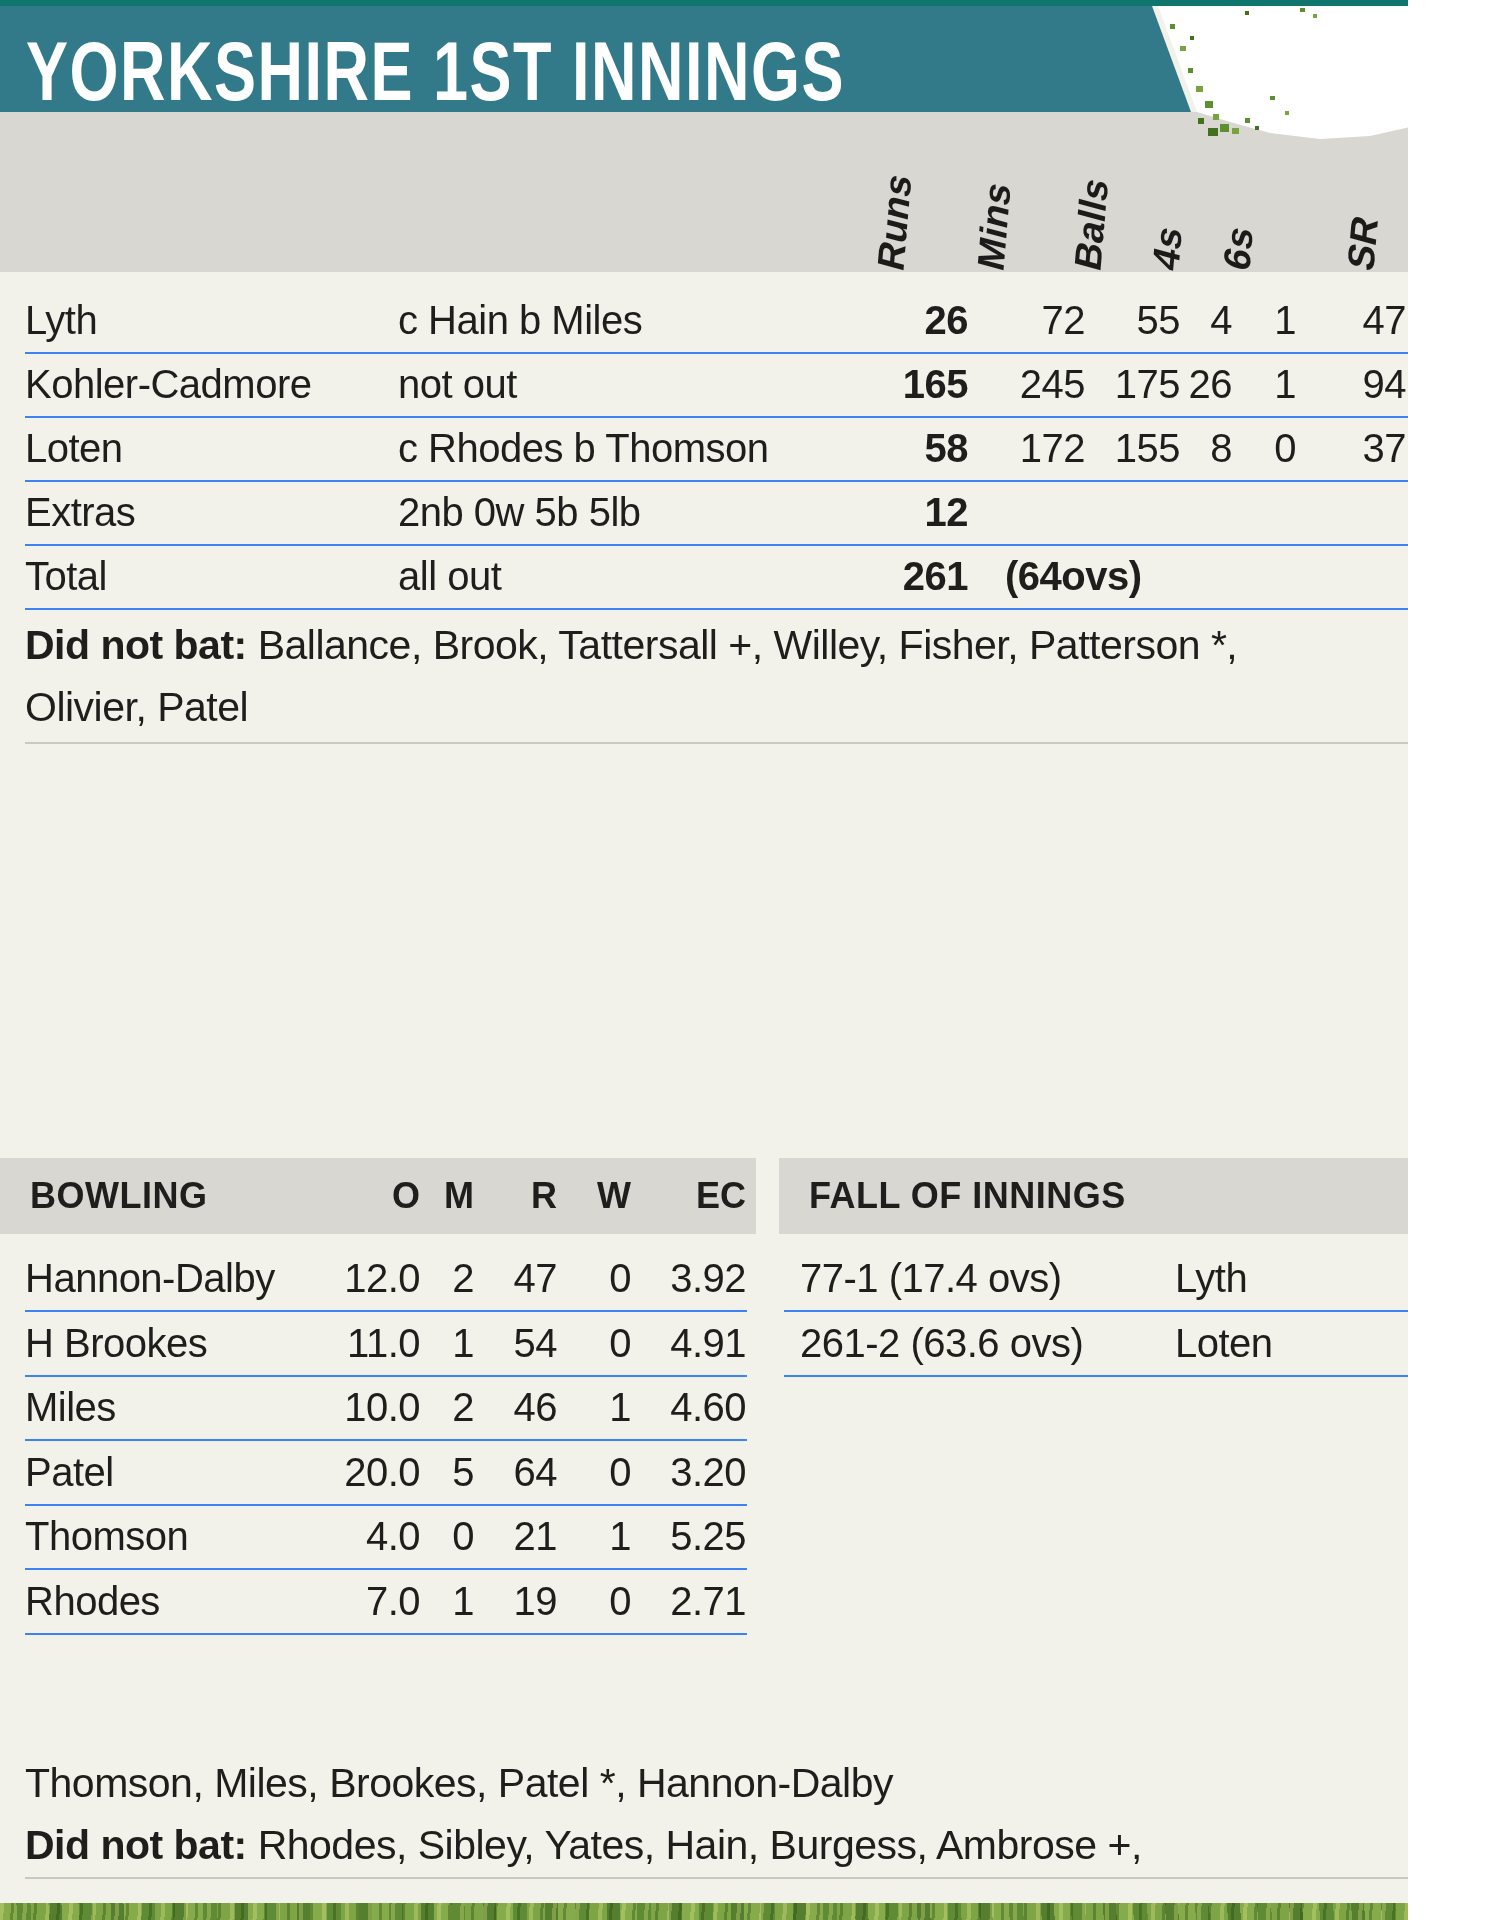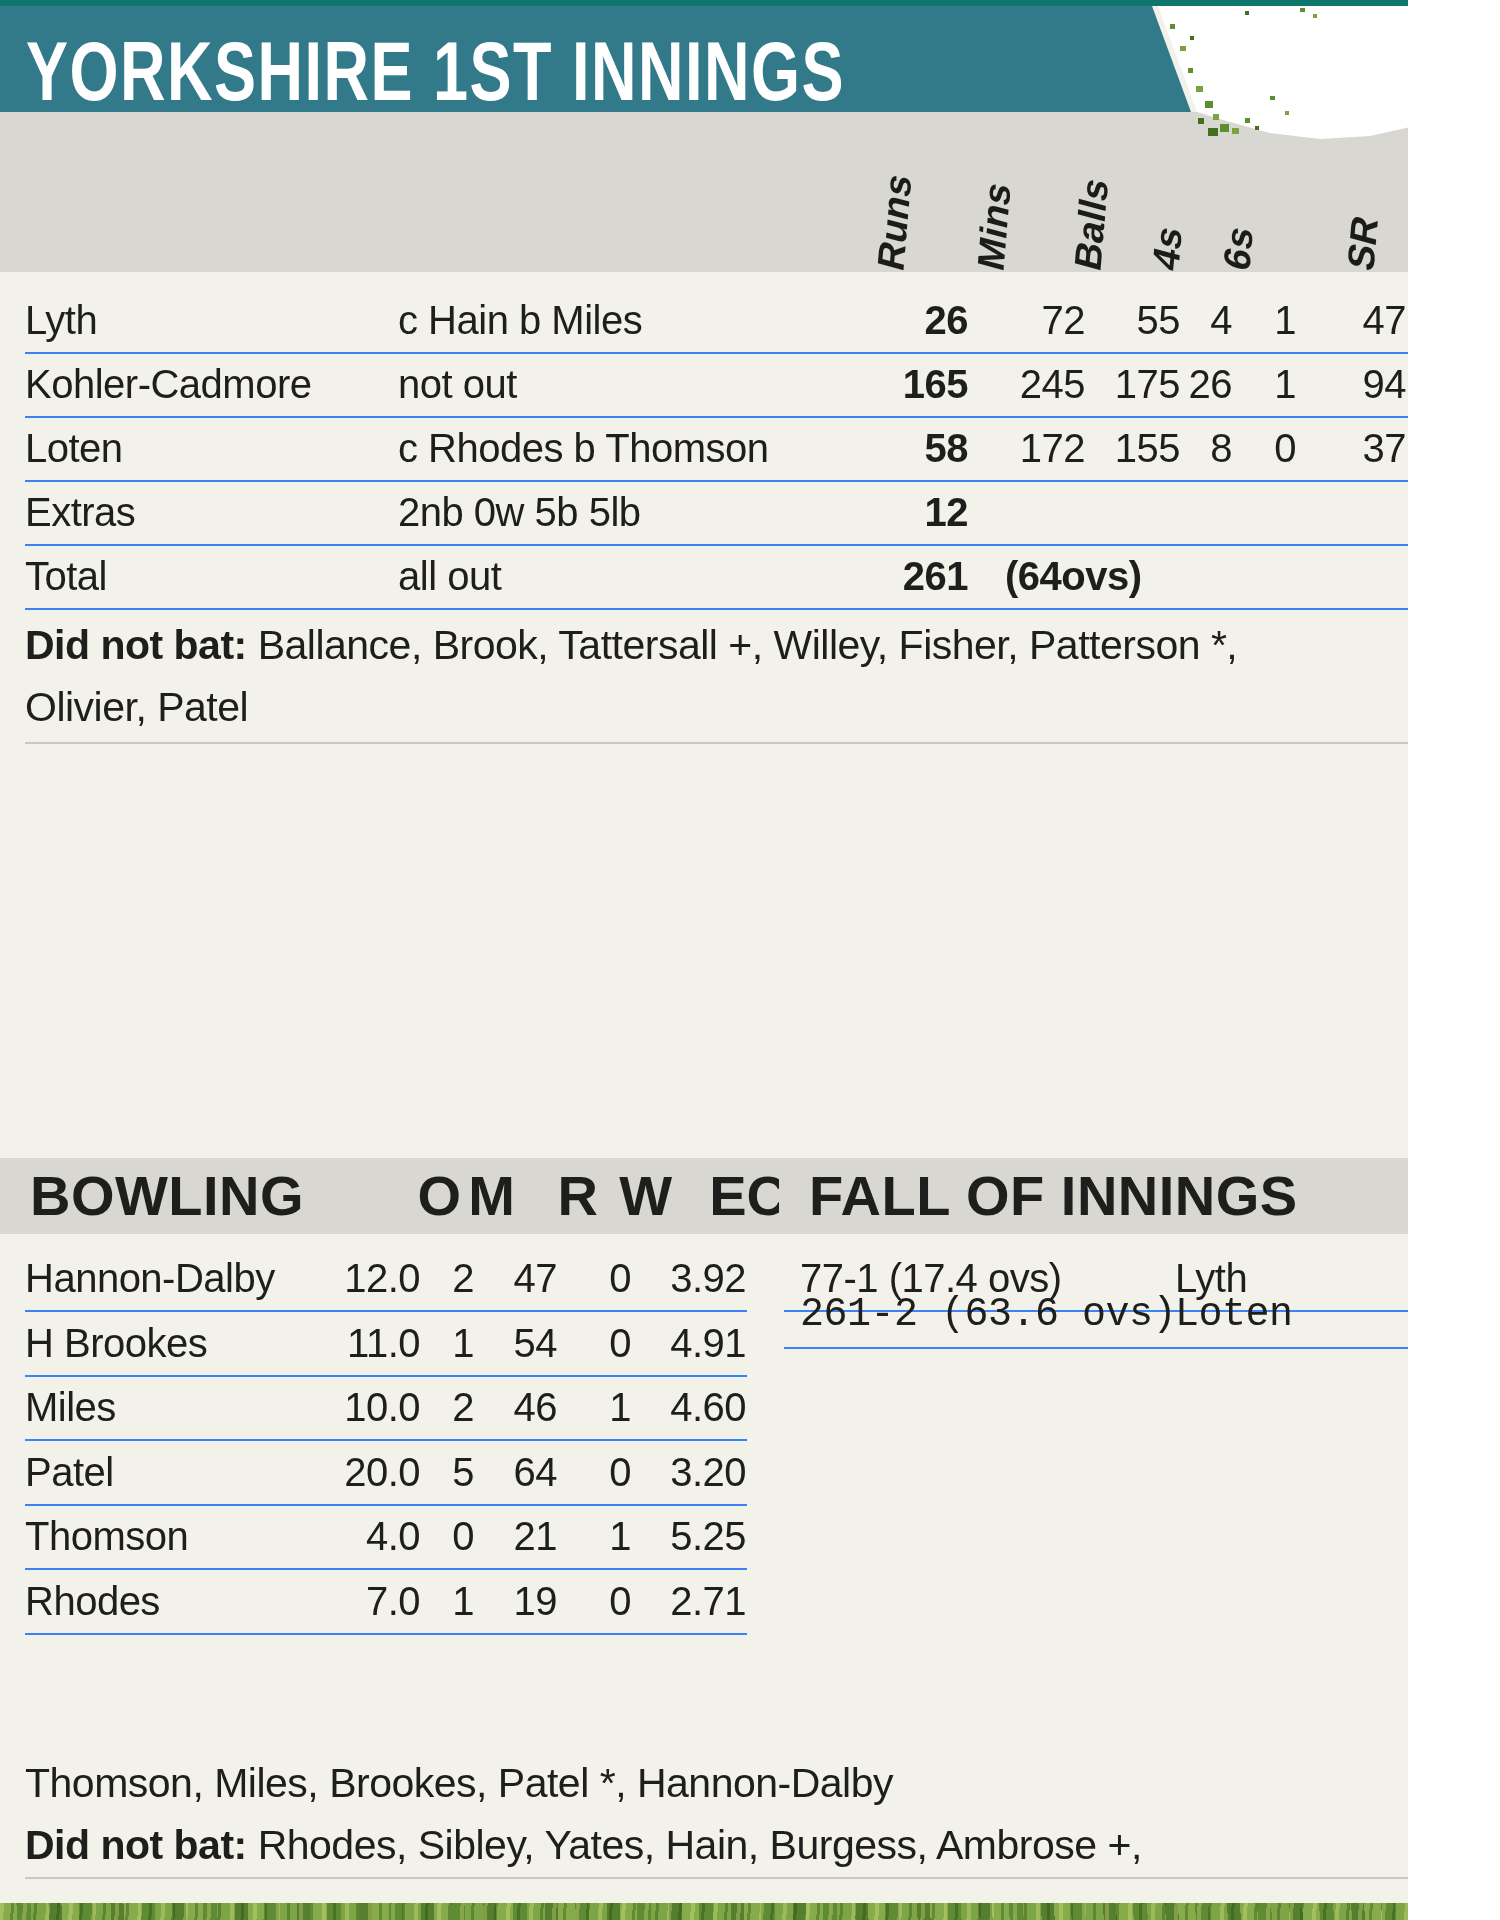--- a/index.html
+++ b/index.html
@@ -38,21 +38,21 @@
   .c-balls{right:290px;}
   .c-4s{right:238px;}
   .c-6s{right:174px;}
   .c-sr{right:10px;margin-left:13px;}
   .c-overs{left:980px;font-weight:700;}
 
   .dnb{position:absolute;left:25px;width:1450px;font-size:41px;line-height:62px;letter-spacing:-0.5px;}
   .sep{position:absolute;height:2px;background:#cac9c1;}
 
   
-  .sec-band{position:absolute;top:1158px;height:76px;background:#D8D7D1;line-height:76px;font-weight:700;font-size:56px;padding-left:41px;}
+  .sec-band{position:absolute;top:1158px;height:76px;background:#D8D7D1;line-height:76px;font-weight:700;font-size:36px;}
   .band-left{left:0;width:756px;}
   .band-right{left:779px;width:714px;}
   .sec-title{position:absolute;left:30px;top:0;letter-spacing:0.5px;}
   .h-o{right:336px;}.h-m{right:282px;}.h-r{right:199px;}.h-w{right:125px;}.h-ec{right:10px;}
 
   .bowl-row{left:25px;width:722px;}
   .c-bname{left:0;}
   .c-o{right:327px;}
   .c-m{right:273px;}
   .c-r{right:190px;}
@@ -236,21 +236,21 @@
     <span class="cell c-m">1</span>
     <span class="cell c-r">19</span>
     <span class="cell c-w">0</span>
     <span class="cell c-ec">2.71</span>
   </div>
 
   <div class="srow fow-row" style="top:1246px;">
     <span class="cell c-score">77-1 (17.4 ovs)</span>
     <span class="cell c-bats">Lyth</span>
   </div>
-  <div class="srow fow-row" style="top:1283px;font-family:Liberation Mono, monospace;">
+  <div class="srow fow-row" style="top:1311px;">
     <span class="cell c-score">261-2 (63.6 ovs)</span>
     <span class="cell c-bats">Loten</span>
   </div>
 
   <div class="dnb" style="top:1752px;">
     <div>Thomson, Miles, Brookes, Patel *, Hannon-Dalby</div>
     <div><span class="b">Did not bat:</span> <span>Rhodes, Sibley, Yates, Hain, Burgess, Ambrose +,</span></div>
   </div>
   <div class="sep" style="left:25px;top:1877px;width:1445px;"></div>
 

